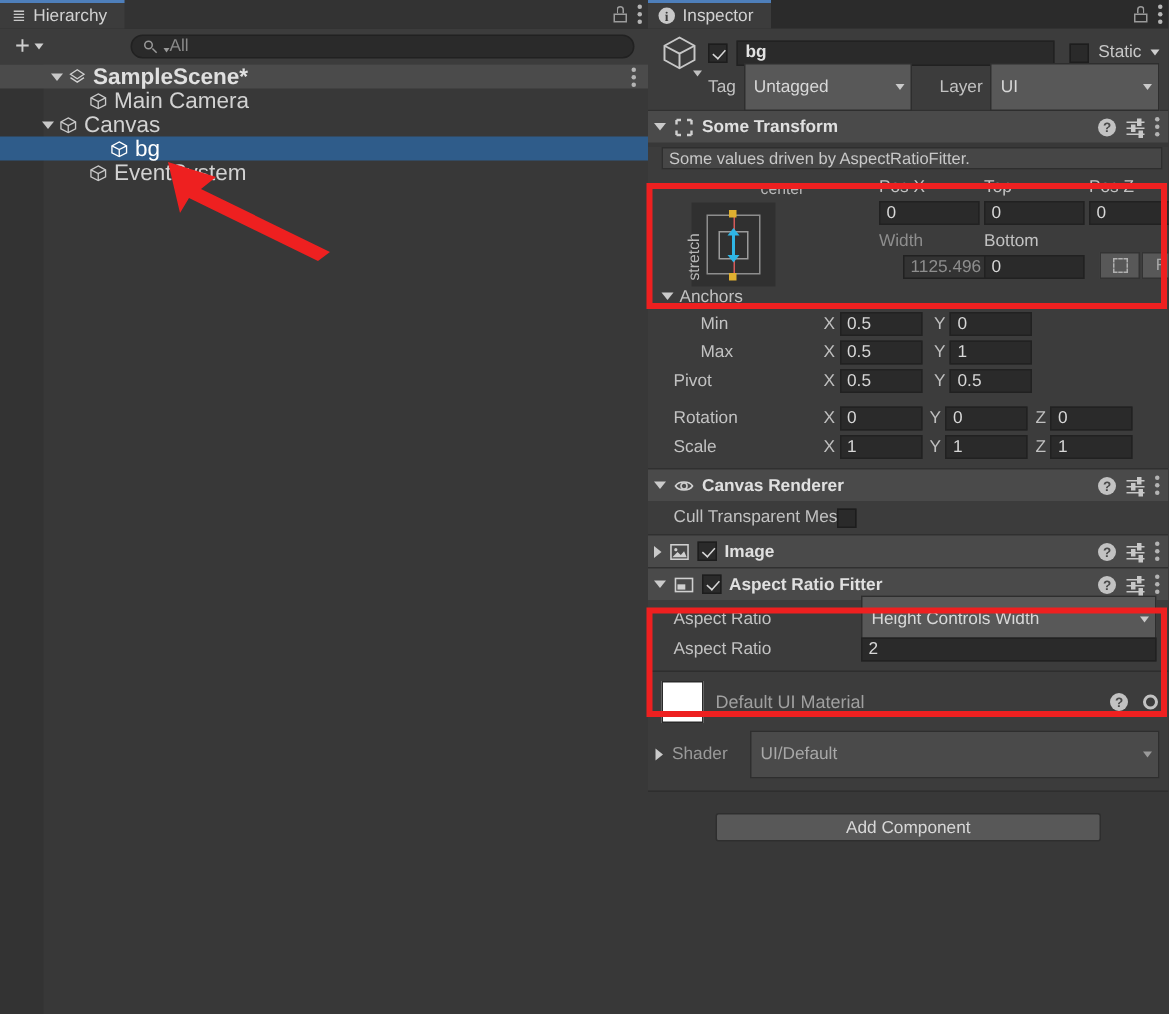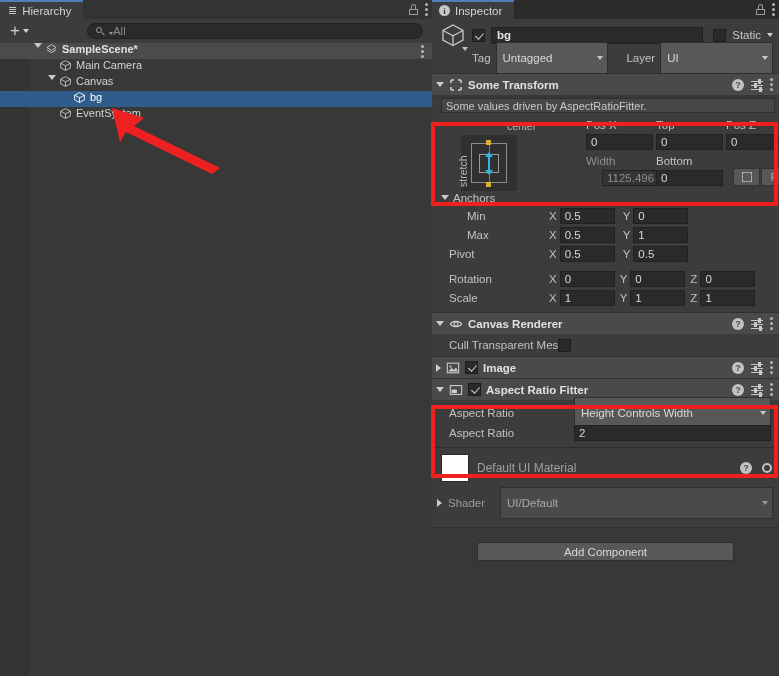--- a/index.html
+++ b/index.html
@@ -34,21 +34,21 @@
   .caret-dn{width:0;height:0;border-left:3.5px solid transparent;border-right:3.5px solid transparent;border-top:4px solid #cfcfcf;}
   .search-wrap{flex:1;margin-left:54px;margin-right:3px;height:16px;background:#2a2a2a;border:1px solid #212121;border-radius:8px;display:flex;align-items:center;padding:0 8px;box-sizing:border-box;}
   .mag{position:relative;width:11px;height:11px;margin-right:4px;flex:0 0 auto;}
   .mag::before{content:"";position:absolute;left:0;top:1px;width:6px;height:6px;border:1.3px solid #9a9a9a;border-radius:50%;box-sizing:border-box;}
   .mag::after{content:"";position:absolute;left:5.5px;top:7px;width:3.5px;height:1.3px;background:#9a9a9a;transform:rotate(45deg);}
   .mag-caret{width:0;height:0;border-left:2.5px solid transparent;border-right:2.5px solid transparent;border-top:3px solid #9a9a9a;margin-left:-2px;margin-top:5px;}
   .search-ph{color:#8a8a8a;font-size:11.5px;}
 
   .tree{position:absolute;top:43px;left:0;right:0;bottom:0;background:#383838;}
   .indent-col{position:absolute;left:0;top:0;bottom:0;width:29px;background:#333333;}
-  .row{position:relative;height:16px;display:flex;align-items:flex-start;font-size:11px;color:#d2d2d2;}
+  .row{position:relative;height:16px;display:flex;align-items:center;font-size:15px;color:#d2d2d2;}
   .row.scene{background:#4b4b4b;}
   .row.selected{background:#2f5c8a;}
   .row .tri{width:0;height:0;border-left:4px solid transparent;border-right:4px solid transparent;border-top:5px solid #c8c8c8;margin-right:3px;flex:0 0 auto;}
   .row .tri.hidden{visibility:hidden;}
   .go-ico{width:13px;height:13px;margin-right:4px;flex:0 0 auto;}
   .scene-ico{width:13px;height:12px;margin-right:4px;flex:0 0 auto;}
   .row-kebab{position:absolute;right:8px;top:2px;}
   .row-label{white-space:nowrap;}
   .row.scene .row-label{font-weight:bold;color:#e0e0e0;}
   .row.selected .row-label{color:#ffffff;}
@@ -186,21 +186,21 @@
     <div class="row" style="padding-left:48px;">
       <span class="tri hidden"></span>
       <svg class="go-ico" viewBox="0 0 16 16">
         <path d="M8 2 L14 5.2 L14 11 L8 14 L2 11 L2 5.2 Z" fill="none" stroke="#c8c8c8" stroke-width="1.1"></path>
         <path d="M2 5.2 L8 8.3 L14 5.2 M8 8.3 L8 14" fill="none" stroke="#c8c8c8" stroke-width="1.1"></path>
       </svg>
       <span class="row-label">Main Camera</span>
     </div>
 
 
-    <div class="row" style="padding-left:48px;">
+    <div class="row" style="padding-left:28px;">
       <span class="tri"></span>
       <svg class="go-ico" viewBox="0 0 16 16">
         <path d="M8 2 L14 5.2 L14 11 L8 14 L2 11 L2 5.2 Z" fill="none" stroke="#c8c8c8" stroke-width="1.1"></path>
         <path d="M2 5.2 L8 8.3 L14 5.2 M8 8.3 L8 14" fill="none" stroke="#c8c8c8" stroke-width="1.1"></path>
       </svg>
       <span class="row-label">Canvas</span>
     </div>
 
     <div class="row selected" style="padding-left:62px;">
       <span class="tri hidden"></span>

